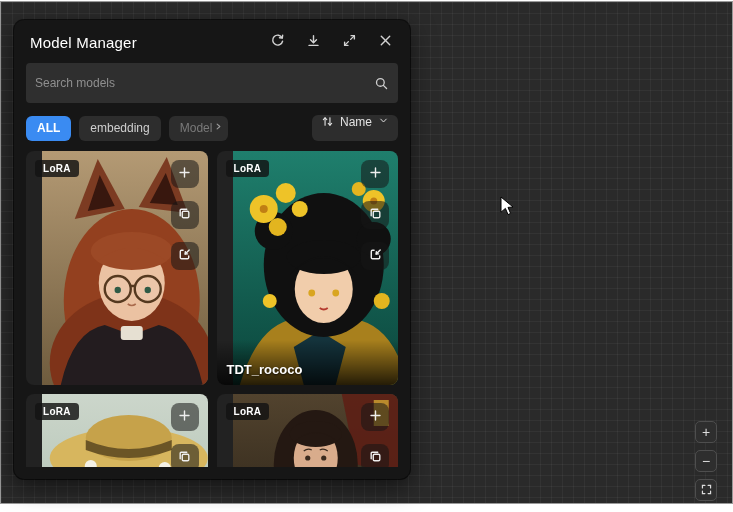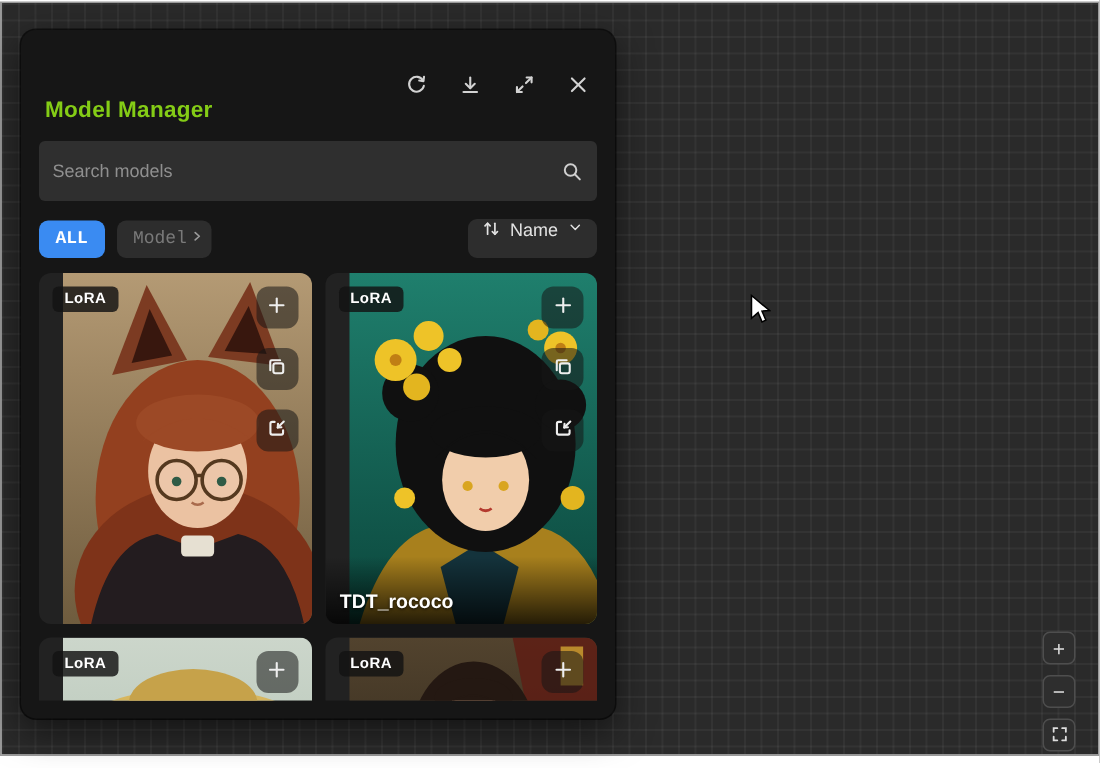--- a/index.html
+++ b/index.html
@@ -19,21 +19,21 @@
   }
 
   
   .panel {
     position:absolute; left:13px; top:18px; width:396px; height:459px;
     background:#161616; border-radius:10px;
     box-shadow:0 8px 24px rgba(0,0,0,0.55), 0 0 0 1px rgba(0,0,0,0.6);
     display:flex; flex-direction:column; overflow:hidden;
   }
   .panel-header { display:flex; align-items:center; padding:13px 16px 9px 16px; }
-  .panel-title { flex:1; font-size:15px; font-weight:700; color:#84cc16; letter-spacing:.2px;margin-top:32px; }
+  .panel-title { flex:1; font-size:15px; font-weight:400; color:#ffffff; letter-spacing:.2px; }
   .icon-btn {
     width:18px; height:18px; margin-left:18px; border:none; background:transparent;
     color:#d2d2d2; cursor:pointer; display:flex; align-items:center; justify-content:center; padding:0;
   }
   .icon-btn svg { width:15px; height:15px; stroke:currentColor; fill:none;
                   stroke-width:1.5; stroke-linecap:round; stroke-linejoin:round; }
 
   .search {
     margin:3px 12px 0 12px; height:40px; background:#2f2f2f; border-radius:4px;
     display:flex; align-items:center; padding:0 9px;
@@ -42,21 +42,21 @@
     flex:1; background:transparent; border:none; outline:none;
     color:#dddddd; font-size:12px; font-family:inherit;
   }
   .search input::placeholder { color:#8f8f8f; }
   .search-icon { width:15px; height:15px; color:#cfcfcf; }
   .search-icon svg { width:15px; height:15px; stroke:currentColor; fill:none; stroke-width:1.4; stroke-linecap:round; }
 
   .chips { display:flex; align-items:center; gap:8px; margin:12px 12px 0 12px; }
   .chip {
     height:25px; padding:4px 11px; border:none; border-radius:6px; cursor:pointer;
-    background:#2d2d2d; color:#cfcfcf; font-size:12px; font-family:Liberation Mono, monospace;
+    background:#2d2d2d; color:#cfcfcf; font-size:12px; font-family:Liberation Sans, sans-serif;
     display:inline-flex; align-items:center; white-space:nowrap;
   }
   .chip.active { background:#3a8bf2; color:#ffffff; font-weight:600; }
   .chip.muted  { color:#7a7a7a; padding-right:4px; }
   .chip.muted svg { width:11px; height:11px; stroke:#9a9a9a; fill:none; stroke-width:1.6;
                     stroke-linecap:round; stroke-linejoin:round; margin-left:1px; }
   .sort {
     margin-left:auto; height:26px; background:#2d2d2d; border:none; border-radius:6px;
     color:#e2e2e2; font-size:12px; font-family:inherit; cursor:pointer;
     display:inline-flex; align-items:flex-start; gap:6px; padding:0 9px;
@@ -154,20 +154,21 @@
       <span class="search-icon">
         <svg viewBox="0 0 16 16">
             <circle cx="6.8" cy="6.8" r="4.1"></circle>
             <line x1="10" y1="10" x2="13.4" y2="13.4"></line>
           </svg>
       </span>
     </div>
 
     <div class="chips">
       <button class="chip active">ALL</button>
+      <button class="chip">embedding</button>
       <button class="chip muted">
         <span>Model</span>
         <span>
           <svg viewBox="0 0 16 16">
               <polyline points="6,4.5 10,8 6,11.5"></polyline>
             </svg>
         </span>
       </button>
       <button class="sort">
         <span>

